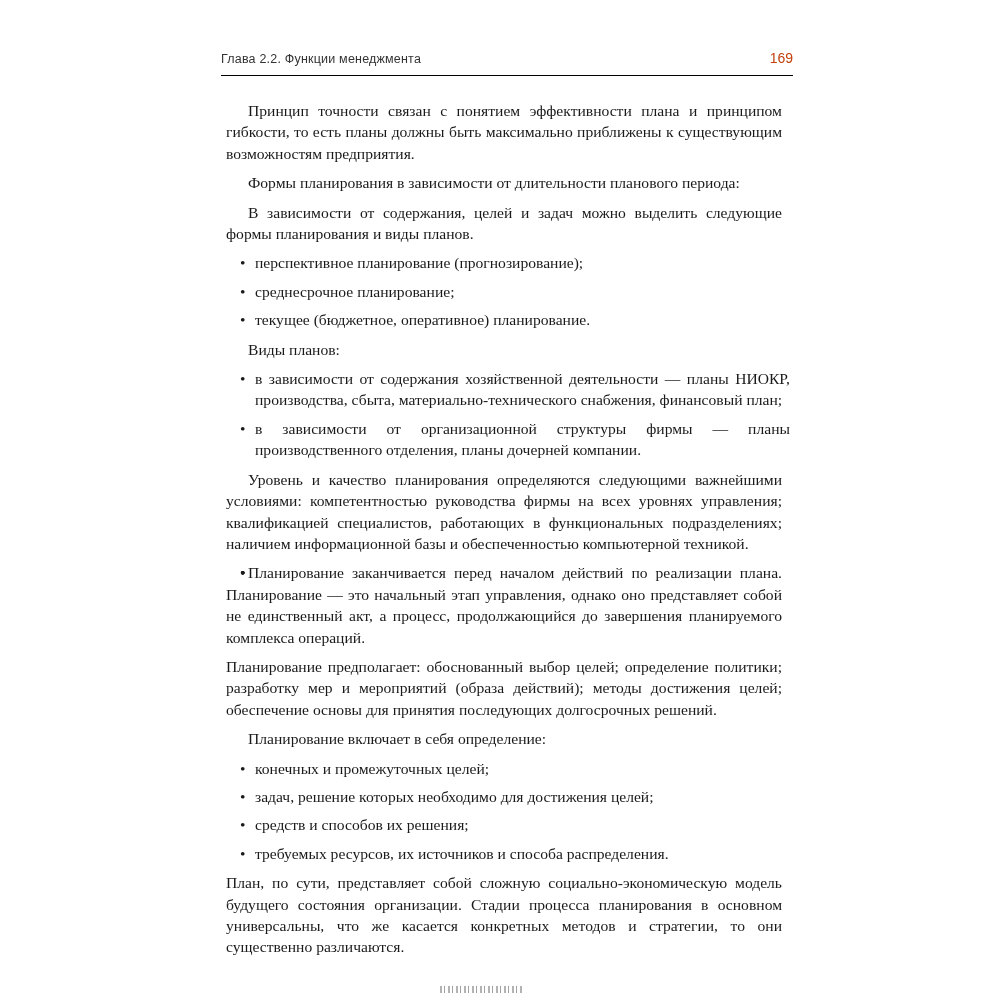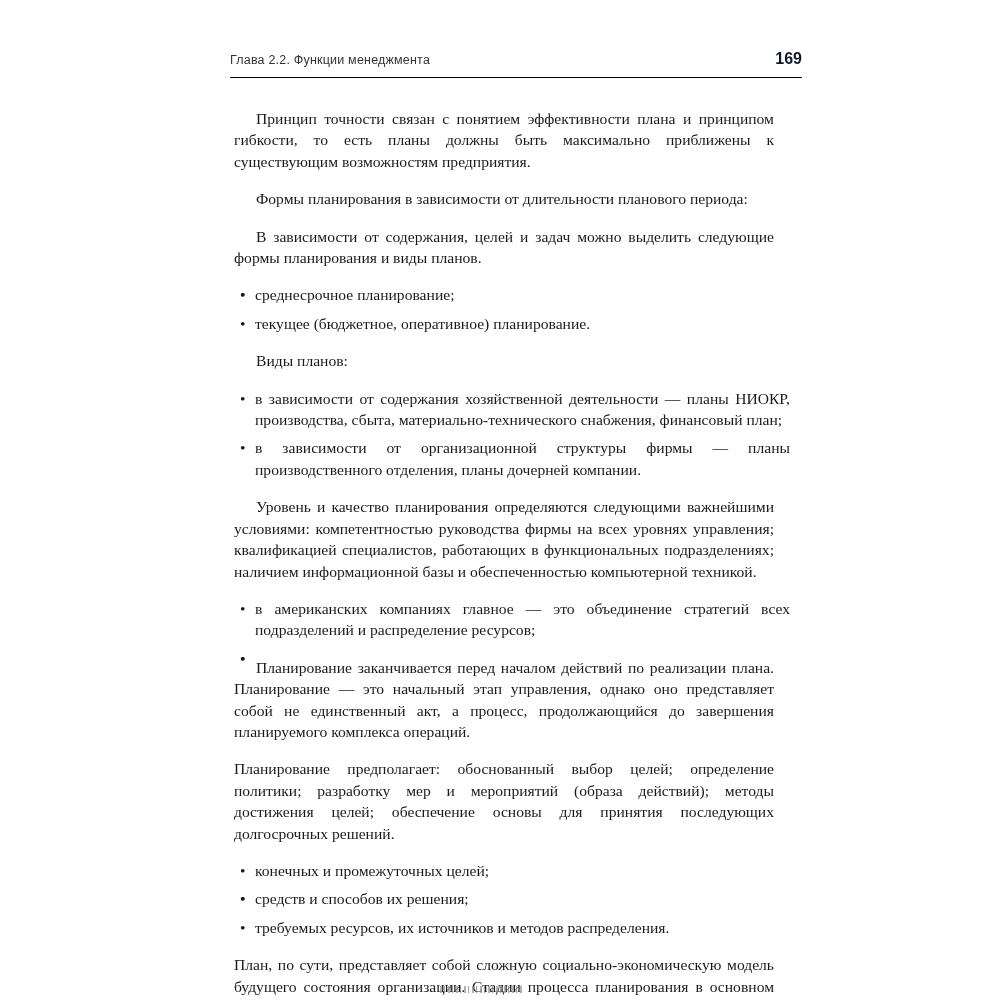--- a/index.html
+++ b/index.html
@@ -14,51 +14,51 @@
   .page {
     position: relative;
     width: 1000px;
     height: 1000px;
     background: #ffffff;
     overflow: hidden;
   }
   .running-head {
     position: absolute;
     top: 50px;
-    left: 230px;
+    left: 221px;
     width: 572px;
     display: flex;
     justify-content: space-between;
     align-items: baseline;
     border-bottom: 1.5px solid #000000;
     padding-bottom: 9px;
     font-family: "Liberation Sans", sans-serif;
   }
   .chapter {
     font-size: 12.5px;
     color: #333333;
     letter-spacing: 0.2px;
   }
   .pagenum {
-    font-size: 16px;
-    font-weight: bold;
-    color: #0f172a;
+    font-size: 14px;
+    font-weight: normal;
+    color: #c2410c;
   }
   .body-text {
     position: absolute;
     top: 92px;
     left: 218px;
     width: 572px;
     font-size: 15.6px;
     line-height: 21.4px;
     text-align: justify;
     color: #1a1a1a;
   }
   .para {
-    margin: 16px;
+    margin: 8px;
     text-indent: 22px;
   }
   .para.flush {
     text-indent: 0;
   }
   .bullet-list {
     margin: 5px 0 7px 0;
   }
   .bullet-item {
     position: relative;
@@ -96,39 +96,40 @@
 <div class="page">
   <div class="running-head">
     <span class="chapter">Глава 2.2. Функции менеджмента</span>
     <span class="pagenum">169</span>
   </div>
   <div class="body-text">
       <p class="para">Принцип точности связан с понятием эффективности плана и принципом гибкости, то есть планы должны быть максимально приближены к существующим возможностям предприятия.</p>
       <p class="para">Формы планирования в зависимости от длительности планового периода:</p>
       <p class="para">В зависимости от содержания, целей и задач можно выделить следующие формы планирования и виды планов.</p>
       <div class="bullet-list">
-        <div class="bullet-item"><span class="bullet-marker">•</span></div>
+        <div class="bullet-item"><span class="bullet-marker">•</span><span>перспективное планирование (прогнозирование);</span></div>
         <div class="bullet-item"><span class="bullet-marker">•</span><span>среднесрочное планирование;</span></div>
         <div class="bullet-item"><span class="bullet-marker">•</span><span>текущее (бюджетное, оперативное) планирование.</span></div>
       </div>
       <p class="para">Виды планов:</p>
       <div class="bullet-list">
         <div class="bullet-item"><span class="bullet-marker">•</span><span>в зависимости от содержания хозяйственной деятельности — планы НИОКР, производства, сбыта, материально-технического снабжения, финансовый план;</span></div>
         <div class="bullet-item"><span class="bullet-marker">•</span><span>в зависимости от организационной структуры фирмы — планы производственного отделения, планы дочерней компании.</span></div>
       </div>
       <p class="para">Уровень и качество планирования определяются следующими важнейшими условиями: компетентностью руководства фирмы на всех уровнях управления; квалификацией специалистов, работающих в функциональных подразделениях; наличием информационной базы и обеспеченностью компьютерной техникой.</p>
       <div class="bullet-list">
-        <div class="bullet-item"><span class="bullet-marker">•</span><span>в американских компаниях главное — это объединение стратегий всех подразделений и распределение ресурсов;</span></div>
+        <div class="bullet-item"><span class="bullet-marker">•</span></div>
         <div class="bullet-item"><span class="bullet-marker">•</span></div>
         <div class="bullet-item"><span class="bullet-marker">•</span></div>
       </div>
       <p class="para">Планирование заканчивается перед началом действий по реализации плана. Планирование — это начальный этап управления, однако оно представляет собой не единственный акт, а процесс, продолжающийся до завершения планируемого комплекса операций.</p>
       <p class="para flush">Планирование предполагает: обоснованный выбор целей; определение политики; разработку мер и мероприятий (образа действий); методы достижения целей; обеспечение основы для принятия последующих долгосрочных решений.</p>
+      <p class="para">Планирование включает в себя определение:</p>
       <div class="bullet-list">
         <div class="bullet-item"><span class="bullet-marker">•</span><span>конечных и промежуточных целей;</span></div>
-        <div class="bullet-item"><span class="bullet-marker">•</span></div>
+        <div class="bullet-item"><span class="bullet-marker">•</span><span>задач, решение которых необходимо для достижения целей;</span></div>
         <div class="bullet-item"><span class="bullet-marker">•</span><span>средств и способов их решения;</span></div>
-        <div class="bullet-item"><span class="bullet-marker">•</span><span>требуемых ресурсов, их источников и методов распределения.</span></div>
+        <div class="bullet-item"><span class="bullet-marker">•</span><span>требуемых ресурсов, их источников и способа распределения.</span></div>
       </div>
       <p class="para flush">План, по сути, представляет собой сложную социально-экономическую модель будущего состояния организации. Стадии процесса планирования в основном универсальны, что же касается конкретных методов и стратегии, то они существенно различаются.</p>
     </div>
   <div class="scan-mark"></div>
 </div>
 
 </body></html>

